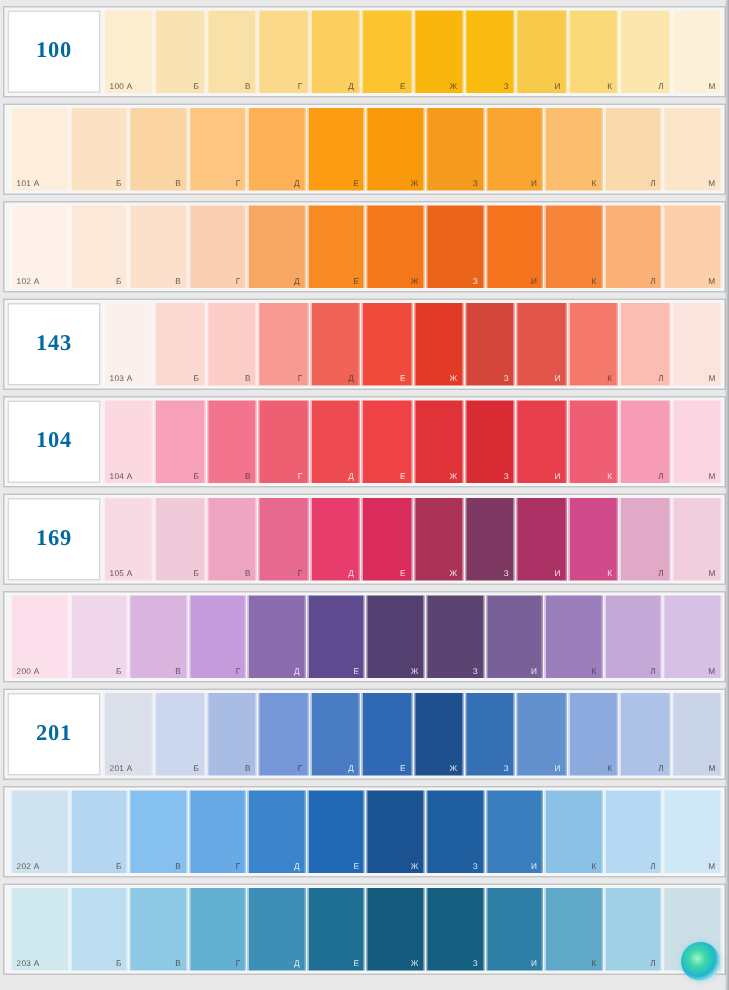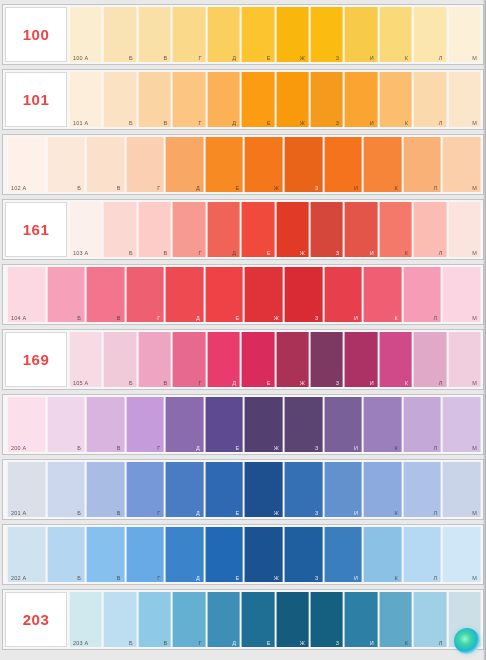--- a/index.html
+++ b/index.html
@@ -45,23 +45,23 @@
     border: 1px solid #d8d9db;
     box-sizing: border-box;
     display: flex;
     align-items: center;
     justify-content: center;
   }
 
   .row-code-text {
     font-size: 15px;
     font-weight: bold;
-    color: #ef4444;
+    color: #0369a1;
     letter-spacing: 0.5px;
-    font-family: Liberation Sans, sans-serif;
+    font-family: Liberation Serif, serif;
   }
 
   .swatch-strip {
     flex: 1 1 auto;
     display: flex;
     flex-direction: row;
     margin-left: 2px;
     gap: 1px;
   }
 
@@ -155,23 +155,20 @@
         </div>
         <div class="swatch" style="background: rgb(251, 231, 174);">
           <span class="swatch-label">Л</span>
         </div>
         <div class="swatch" style="background: rgb(252, 241, 216);">
           <span class="swatch-label">М</span>
         </div>
       </div>
     </div>
     <div class="palette-row">
-      <div class="row-code-cell">
-        <span class="row-code-text">101</span>
-      </div>
       <div class="swatch-strip">
         <div class="swatch first" style="background: rgb(253, 238, 219);">
           <span class="swatch-label">101 А</span>
         </div>
         <div class="swatch" style="background: rgb(251, 226, 194);">
           <span class="swatch-label">Б</span>
         </div>
         <div class="swatch" style="background: rgb(251, 212, 164);">
           <span class="swatch-label">В</span>
         </div>
@@ -239,21 +236,21 @@
         <div class="swatch" style="background: rgb(250, 177, 119);">
           <span class="swatch-label">Л</span>
         </div>
         <div class="swatch" style="background: rgb(251, 207, 170);">
           <span class="swatch-label">М</span>
         </div>
       </div>
     </div>
     <div class="palette-row">
       <div class="row-code-cell">
-        <span class="row-code-text">161</span>
+        <span class="row-code-text">143</span>
       </div>
       <div class="swatch-strip">
         <div class="swatch first" style="background: rgb(252, 240, 236);">
           <span class="swatch-label">103 А</span>
         </div>
         <div class="swatch" style="background: rgb(251, 217, 210);">
           <span class="swatch-label">Б</span>
         </div>
         <div class="swatch" style="background: rgb(251, 205, 198);">
           <span class="swatch-label">В</span>
@@ -281,20 +278,23 @@
         </div>
         <div class="swatch" style="background: rgb(250, 188, 179);">
           <span class="swatch-label">Л</span>
         </div>
         <div class="swatch" style="background: rgb(252, 228, 222);">
           <span class="swatch-label">М</span>
         </div>
       </div>
     </div>
     <div class="palette-row">
+      <div class="row-code-cell">
+        <span class="row-code-text">104</span>
+      </div>
       <div class="swatch-strip">
         <div class="swatch first" style="background: rgb(251, 216, 226);">
           <span class="swatch-label">104 А</span>
         </div>
         <div class="swatch" style="background: rgb(247, 160, 186);">
           <span class="swatch-label">Б</span>
         </div>
         <div class="swatch" style="background: rgb(243, 116, 141);">
           <span class="swatch-label">В</span>
         </div>
@@ -404,20 +404,23 @@
         </div>
         <div class="swatch" style="background: rgb(195, 168, 216);">
           <span class="swatch-label">Л</span>
         </div>
         <div class="swatch" style="background: rgb(214, 192, 228);">
           <span class="swatch-label">М</span>
         </div>
       </div>
     </div>
     <div class="palette-row">
+      <div class="row-code-cell">
+        <span class="row-code-text">201</span>
+      </div>
       <div class="swatch-strip">
         <div class="swatch first" style="background: rgb(219, 223, 233);">
           <span class="swatch-label">201 А</span>
         </div>
         <div class="swatch" style="background: rgb(204, 215, 238);">
           <span class="swatch-label">Б</span>
         </div>
         <div class="swatch" style="background: rgb(169, 188, 228);">
           <span class="swatch-label">В</span>
         </div>
@@ -484,23 +487,20 @@
         </div>
         <div class="swatch" style="background: rgb(181, 217, 242);">
           <span class="swatch-label">Л</span>
         </div>
         <div class="swatch" style="background: rgb(207, 231, 246);">
           <span class="swatch-label">М</span>
         </div>
       </div>
     </div>
     <div class="palette-row">
-      <div class="row-code-cell">
-        <span class="row-code-text">203</span>
-      </div>
       <div class="swatch-strip">
         <div class="swatch first" style="background: rgb(207, 233, 239);">
           <span class="swatch-label">203 А</span>
         </div>
         <div class="swatch" style="background: rgb(188, 222, 240);">
           <span class="swatch-label">Б</span>
         </div>
         <div class="swatch" style="background: rgb(142, 202, 230);">
           <span class="swatch-label">В</span>
         </div>

